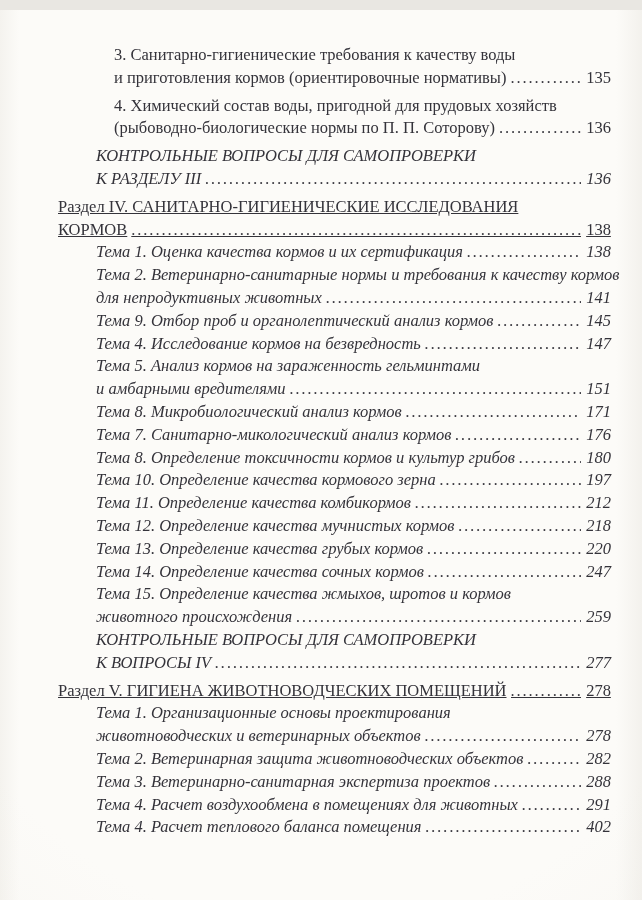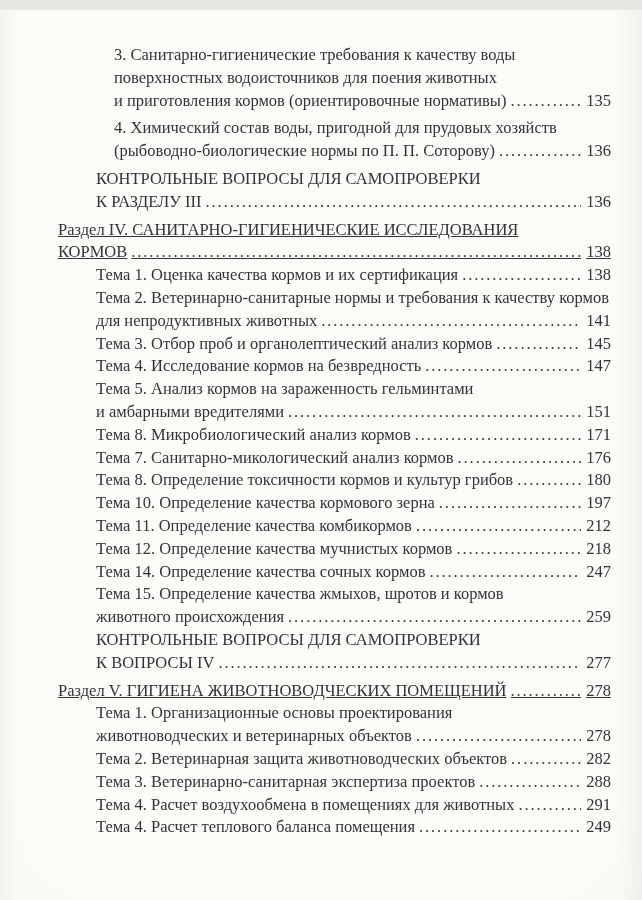--- a/index.html
+++ b/index.html
@@ -26,21 +26,21 @@
   .toc {
     width: 100%;
   }
   .entry { margin: 0; }
   .entry.gap { margin-top: 5px; }
   .row {
     display: flex;
     align-items: baseline;
   }
   .lvl-section .row { padding-left: 0; text-decoration: underline; }
-  .lvl-theme   .row { padding-left: 38px; }
+  .lvl-theme   .row { padding-left: 38px; font-style: italic; }
   .lvl-sub     .row { padding-left: 56px; }
   .txt {
     white-space: nowrap;
     flex: 0 0 auto;
   }
   .dots {
     flex: 1 1 auto;
     overflow: hidden;
     white-space: nowrap;
     margin-left: 4px;
@@ -61,23 +61,20 @@
 </head>
 <body>
 
 <div class="page">
   <div class="toc">
       <div class="entry lvl-sub">
         <div class="row">
           <span class="txt">3. Санитарно-гигиенические требования к качеству воды</span>
         </div>
         <div class="row">
-          <span class="txt">поверхностных водоисточников для поения животных</span>
-        </div>
-        <div class="row">
           <span class="txt">и приготовления кормов (ориентировочные нормативы)</span>
           <span class="dots"></span>
           <span class="num">135</span>
         </div>
       </div>
       <div class="entry lvl-sub gap">
         <div class="row">
           <span class="txt">4. Химический состав воды, пригодной для прудовых хозяйств</span>
         </div>
         <div class="row">
@@ -118,21 +115,21 @@
           <span class="txt">Тема 2. Ветеринарно-санитарные нормы и требования к качеству кормов</span>
         </div>
         <div class="row">
           <span class="txt">для непродуктивных животных</span>
           <span class="dots"></span>
           <span class="num">141</span>
         </div>
       </div>
       <div class="entry lvl-theme">
         <div class="row">
-          <span class="txt">Тема 3. Отбор проб и органолептический анализ кормов</span>
+          <span class="txt">Тема 9. Отбор проб и органолептический анализ кормов</span>
           <span class="dots"></span>
           <span class="num">145</span>
         </div>
       </div>
       <div class="entry lvl-theme">
         <div class="row">
           <span class="txt">Тема 4. Исследование кормов на безвредность</span>
           <span class="dots"></span>
           <span class="num">147</span>
         </div>
@@ -184,20 +181,27 @@
       </div>
       <div class="entry lvl-theme">
         <div class="row">
           <span class="txt">Тема 12. Определение качества мучнистых кормов</span>
           <span class="dots"></span>
           <span class="num">218</span>
         </div>
       </div>
       <div class="entry lvl-theme">
         <div class="row">
+          <span class="txt">Тема 13. Определение качества грубых кормов</span>
+          <span class="dots"></span>
+          <span class="num">220</span>
+        </div>
+      </div>
+      <div class="entry lvl-theme">
+        <div class="row">
           <span class="txt">Тема 14. Определение качества сочных кормов</span>
           <span class="dots"></span>
           <span class="num">247</span>
         </div>
       </div>
       <div class="entry lvl-theme">
         <div class="row">
           <span class="txt">Тема 15. Определение качества жмыхов, шротов и кормов</span>
         </div>
         <div class="row">
@@ -251,17 +255,17 @@
         <div class="row">
           <span class="txt">Тема 4. Расчет воздухообмена в помещениях для животных</span>
           <span class="dots"></span>
           <span class="num">291</span>
         </div>
       </div>
       <div class="entry lvl-theme">
         <div class="row">
           <span class="txt">Тема 4. Расчет теплового баланса помещения</span>
           <span class="dots"></span>
-          <span class="num">249</span>
+          <span class="num">402</span>
         </div>
       </div>
     </div>
 </div>
 
 </body></html>

